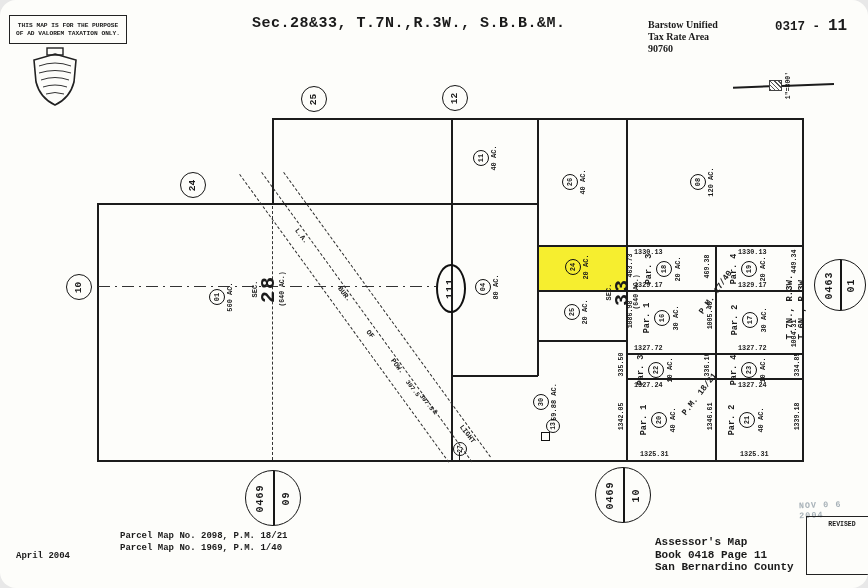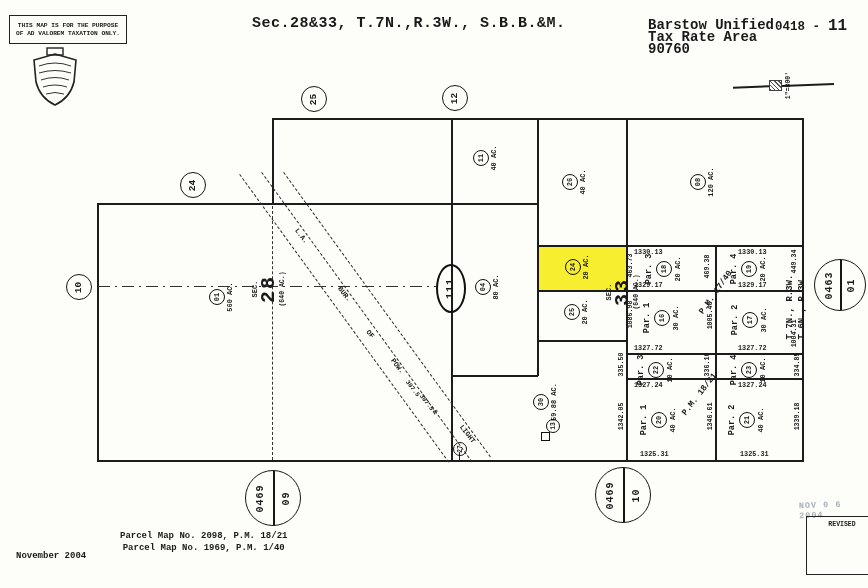--- a/index.html
+++ b/index.html
@@ -1,17 +1,17 @@
 <!DOCTYPE html>
 <html><head>
 <meta charset="utf-8">
 <style>
   html,body{margin:0;padding:0;background:#e8e8e8;}
   .page{position:relative;width:868px;height:588px;background:#fdfdfa;overflow:hidden;
-        font-family:"Liberation Mono","DejaVu Sans Mono",monospace;color:#1a1a1a;}
+        font-family:"Liberation Mono","DejaVu Sans Mono",monospace;color:#1a1a1a;border-radius:16px;}
   .abs{position:absolute;}
   .ln{position:absolute;background:#1c1c1c;}
   .vdash{position:absolute;border-left:1.5px dashed #333;}
   .diag{position:absolute;height:0;border-top:1.7px dashed #2e2e2e;transform-origin:0 0;}
   .dashdot{position:absolute;height:1.4px;
      background:repeating-linear-gradient(90deg,#333 0 12px,transparent 12px 17px,#333 17px 19px,transparent 19px 24px);}
   .hl{background:#F6EE2F;}
   .cluster{position:absolute;display:flex;flex-direction:column;align-items:center;justify-content:center;
      transform:rotate(-90deg);}
   .pnum{border:1.3px solid #111;border-radius:50%;width:14px;height:14px;display:flex;
@@ -35,27 +35,27 @@
   .splitcirc .pg{position:absolute;right:3px;top:0;width:22px;height:100%;display:flex;align-items:center;
      justify-content:center;}
   .splitcirc span{transform:rotate(-90deg);font-size:10px;font-weight:bold;letter-spacing:1px;}
   .secpre{font-size:7px;font-weight:bold;}
   .secnum{font-size:20px;font-weight:bold;line-height:20px;letter-spacing:2px;}
   .secac{font-size:6.5px;font-weight:bold;white-space:nowrap;}
   .town{position:absolute;width:90px;text-align:center;font-size:9px;font-weight:bold;white-space:nowrap;
      transform:rotate(-90deg);}
   .pmlabel{position:absolute;width:62px;font-size:8.5px;font-weight:bold;white-space:nowrap;}
   .hdr-title{position:absolute;font-size:15px;font-weight:bold;letter-spacing:0.5px;}
-  .tra{position:absolute;font-size:14px;font-weight:bold;line-height:12px;}
+  .tra{position:absolute;font-size:10px;font-weight:bold;line-height:12px;font-family:Liberation Serif, serif;}
   .bookpage{position:absolute;font-size:12.5px;font-weight:bold;}
   .bookpage .big{font-size:16px;margin-left:8px;}
   .disc{position:absolute;left:9px;top:15px;width:116px;height:27px;border:1.4px solid #222;
      display:flex;flex-direction:column;align-items:center;justify-content:center;
      font-size:6.2px;font-weight:bold;line-height:8px;white-space:nowrap;}
-  .footrefs{position:absolute;font-size:9px;font-weight:bold;line-height:11.5px;text-align:center;}
+  .footrefs{position:absolute;font-size:9px;font-weight:bold;line-height:11.5px;}
   .assr{position:absolute;font-size:11px;font-weight:bold;line-height:12.5px;}
   .revbox{position:absolute;left:806px;top:516px;width:70px;height:53px;border:1.4px solid #222;
      text-align:center;font-size:6.5px;font-weight:bold;padding-top:4px;}
   .stamp{position:absolute;font-size:8.5px;font-weight:bold;color:#A9B3B9;letter-spacing:1px;
      transform:rotate(-2deg);}
   .febdate{position:absolute;font-size:9px;font-weight:bold;}
   .scalelbl{position:absolute;width:60px;text-align:center;font-size:6.5px;font-weight:bold;
      transform:rotate(-90deg);}
   .hatch{position:absolute;width:11px;height:9px;border:1px solid #444;
      background:repeating-linear-gradient(45deg,#555 0 1px,transparent 1px 3px);}
@@ -81,21 +81,21 @@
 
   <div class="hdr-title" style="left:252px;top:15px;">Sec.28&amp;33, T.7N.,R.3W., S.B.B.&amp;M.</div>
 
   <div class="tra" style="left:648px;top:19px;">
     <div>Barstow Unified</div>
     <div>Tax Rate Area</div>
     <div>90760</div>
   </div>
 
   <div class="bookpage" style="left:775px;top:17px;">
-    <span>0418 -</span><span class="big">11</span>
+    <span>0317 -</span><span class="big">11</span>
   </div>
 
   <div class="ln" style="left:733px;top:86px;width:36px;height:1.6px;transform:rotate(-2deg);"></div>
   <div class="ln" style="left:782px;top:84px;width:52px;height:1.6px;transform:rotate(-2deg);"></div>
   <div class="hatch" style="left:769px;top:80px;"></div>
   <div class="scalelbl" style="left:758px;top:82px;">1"=800'</div>
 
   <div class="abs hl" style="left:538px;top:246px;width:88px;height:44px;"></div>
 
   <div class="ln" style="left:272px;top:118px;width:531px;height:1.7px;"></div>
@@ -300,22 +300,27 @@
       </div>
     <div class="pg">
         <span>01</span>
       </div>
   </div>
 
   <div class="footrefs" style="left:120px;top:531px;">
     <div>Parcel Map No. 2098, P.M. 18/21</div>
     <div>Parcel Map No. 1969, P.M. 1/40</div>
   </div>
-  <div class="febdate" style="left:16px;top:551px;">November 2004</div>
-
+  <div class="febdate" style="left:16px;top:551px;">April 2004</div>
+
+  <div class="assr" style="left:655px;top:536px;">
+    <div>Assessor's Map</div>
+    <div>Book 0418 Page 11</div>
+    <div>San Bernardino County</div>
+  </div>
 
   <div class="stamp" style="left:799px;top:500px;">NOV 0 6 2004</div>
 
   <div class="revbox">
     <span>REVISED</span>
   </div>
 
 </div>
 
 </body></html>

